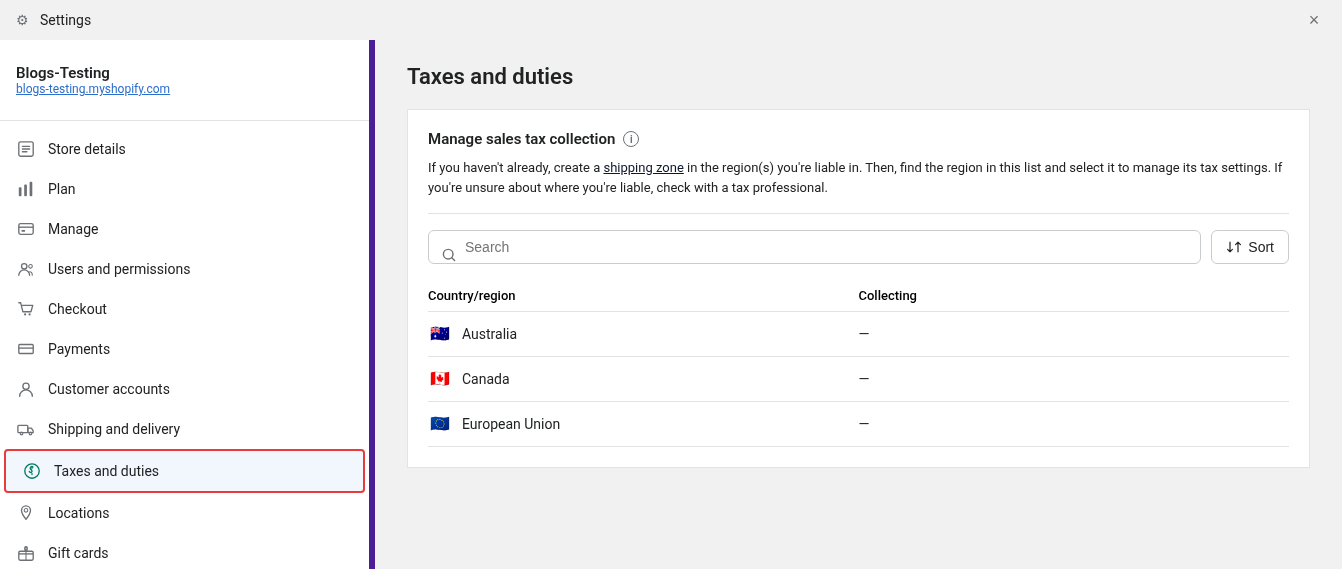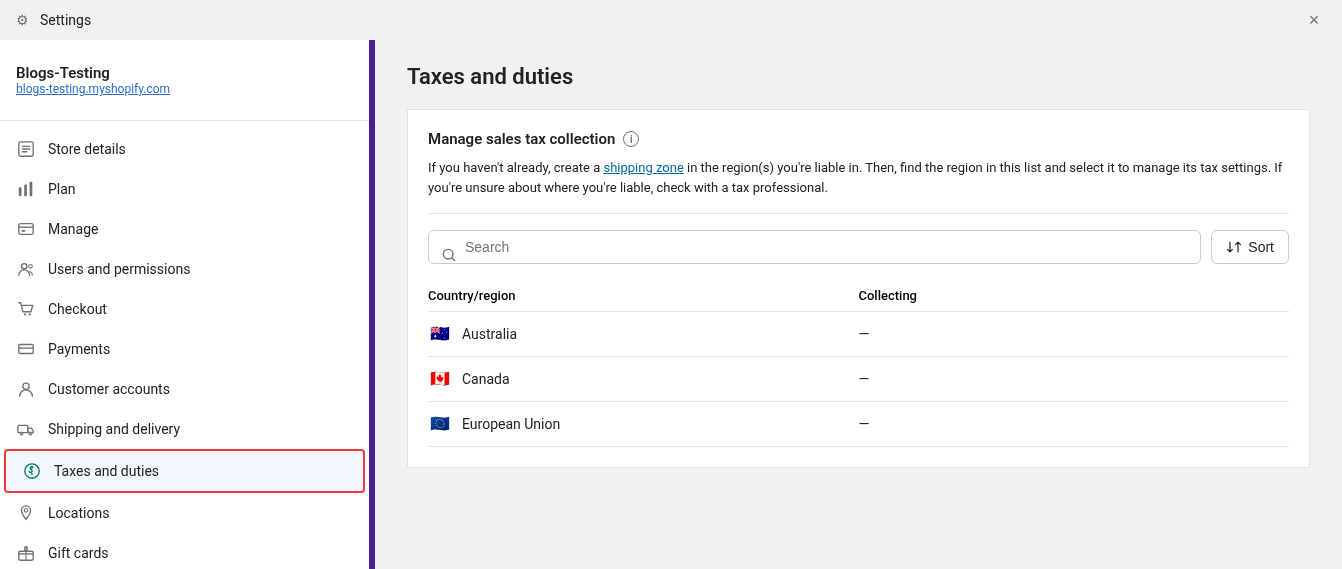--- a/index.html
+++ b/index.html
@@ -155,21 +155,21 @@
       font-weight: 700;
       flex-shrink: 0;
     }
     .card-description {
       font-size: 13px;
       color: #202223;
       line-height: 1.5;
       margin-bottom: 16px;
     }
     .card-description a {
-      color: #0369a1;
+      color: #0f172a;
       text-decoration: underline;
     }
     .divider {
       height: 1px;
       background: #e1e3e5;
       margin: 16px 0;
     }
     .search-sort-row {
       display: flex;
       gap: 10px;

